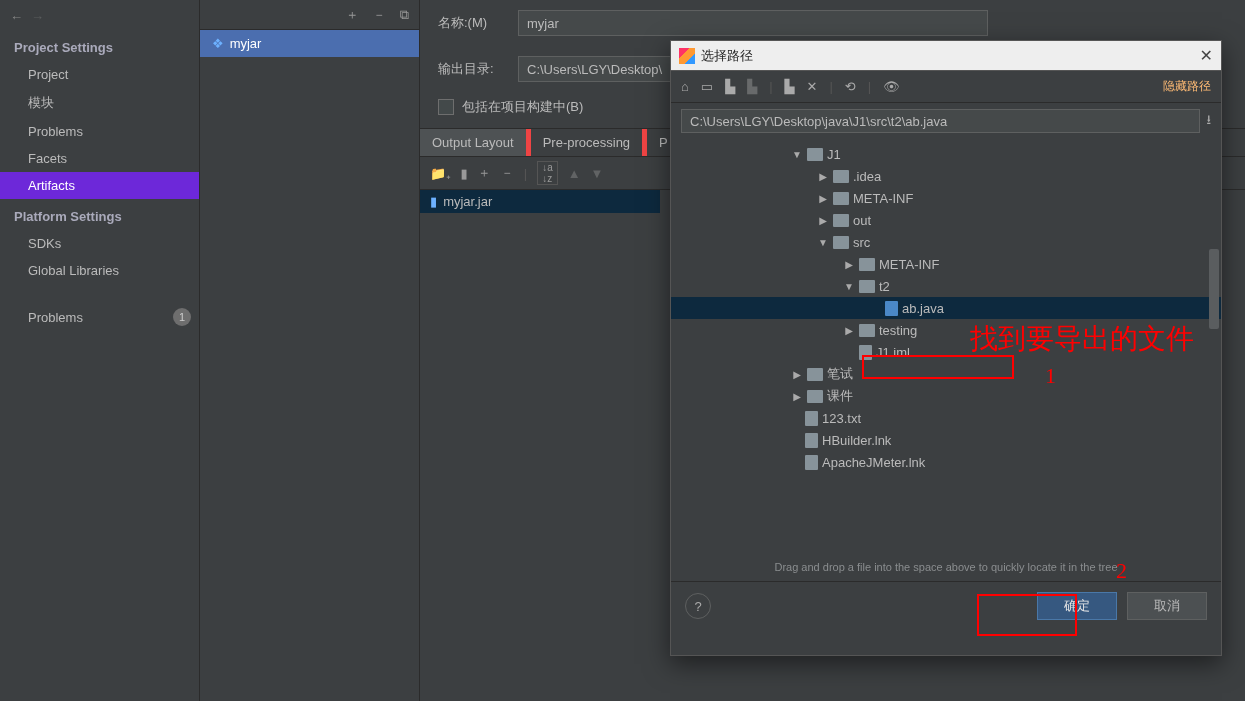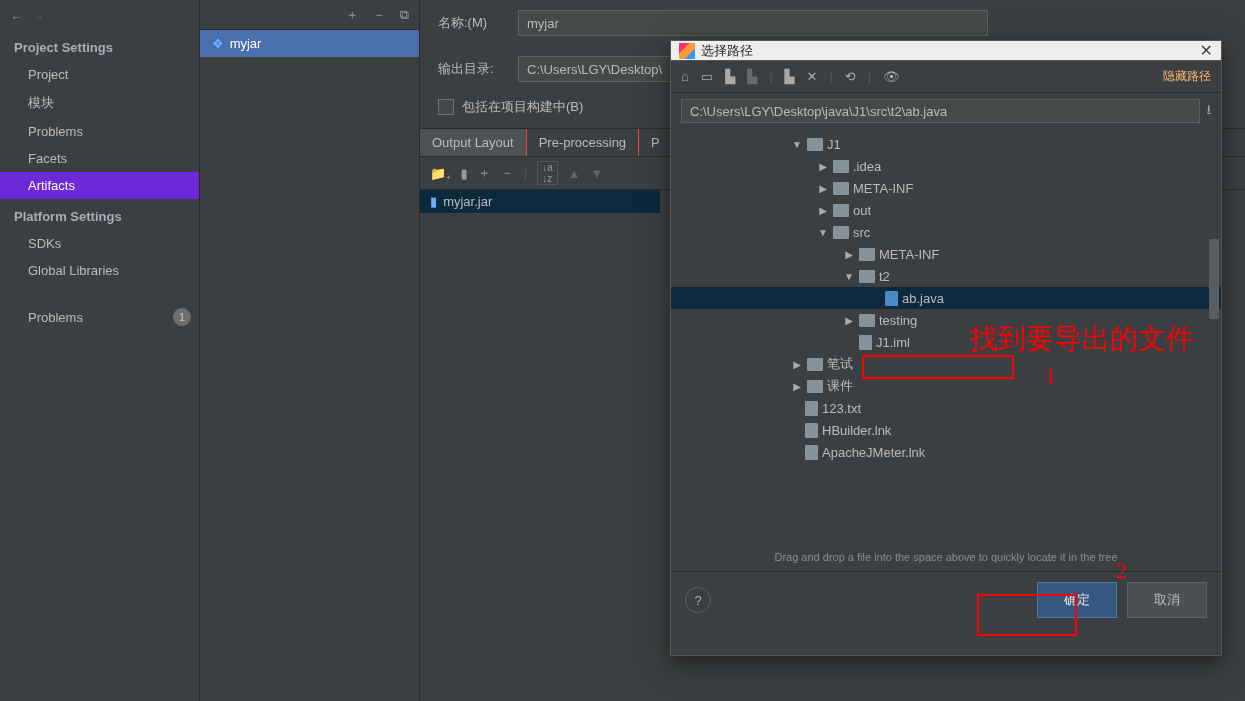--- a/index.html
+++ b/index.html
@@ -16,28 +16,28 @@
 .mid-toolbar span{color:#999;cursor:pointer}
 .mid-item{display:flex;align-items:center;gap:6px;padding:6px 12px;background:#4b6eaf;color:#fff}
 .mid-item .jar-icon{color:#6db1ff}
 .right-panel{position:absolute;left:420px;top:0;right:0;height:701px;background:#3c3f41}
 .form-row{display:flex;align-items:center;gap:10px;padding:10px 18px}
 .form-label{color:#bbb;min-width:70px}
 .text-input{background:#45494a;border:1px solid #5e6060;color:#bbb;padding:4px 8px;height:26px;flex:1}
 .checkbox-row{display:flex;align-items:center;gap:8px;padding:6px 18px}
 .checkbox{width:16px;height:16px;border:1px solid #6e6e6e;background:#43494a}
 .tabs{display:flex;border-top:1px solid #2b2b2b;border-bottom:1px solid #2b2b2b;background:#3c3f41;margin-top:6px}
-.tab{padding:6px 12px;color:#bbb;background:#4e5254;border-right:1px solid #ef4444}
+.tab{padding:6px 12px;color:#bbb;background:#4e5254;border-right:5px solid #ef4444}
 .tab.inactive{background:#3c3f41}
 .layout-toolbar{display:flex;align-items:center;gap:10px;padding:4px 10px;border-bottom:1px solid #2b2b2b;background:#3c3f41}
 .layout-toolbar span{color:#999;cursor:pointer}
 .jar-entry{display:flex;align-items:center;gap:6px;padding:4px 10px;background:#0d293e;color:#bbb;width:240px}
 .jar-entry .jar-icon{color:#6db1ff}
 .dialog{position:absolute;left:670px;top:40px;width:552px;height:616px;background:#3c3f41;border:1px solid #555;box-shadow:0 8px 24px rgba(0,0,0,.5)}
-.dlg-title{height:20px;background:#eeeeee;color:#222;display:flex;align-items:center;justify-content:space-between;padding:0 8px;border-bottom:1px solid #555}
+.dlg-title{height:30px;background:#eeeeee;color:#222;display:flex;align-items:center;justify-content:space-between;padding:0 8px;border-bottom:1px solid #555}
 .dlg-title-left{display:flex;align-items:center;gap:6px}
 .dlg-title-left .ij{width:16px;height:16px;background:linear-gradient(135deg,#ff3366 0 33%,#ff9933 33% 66%,#3399ff 66%)}
 .dlg-close{font-size:16px;cursor:pointer;color:#444}
 .dlg-toolbar{height:32px;display:flex;align-items:center;justify-content:space-between;padding:0 10px;border-bottom:1px solid #2b2b2b}
 .dlg-toolbar-left{display:flex;align-items:center;gap:12px;color:#aaa}
 .dlg-toolbar-left span{cursor:pointer}
 .dlg-toolbar-left .sep{color:#555}
 .hide-path{color:#fdba74;cursor:pointer;font-size:12px}
 .path-row{display:flex;align-items:center;padding:6px 10px;gap:6px}
 .path-input{flex:1;background:#45494a;border:1px solid #5e6060;color:#bbb;padding:3px 8px;height:24px}
@@ -47,21 +47,21 @@
 .tree-row.selected{background:#0d293e}
 .arrow{width:12px;text-align:center;color:#aaa;font-size:10px}
 .fold-icon{width:16px;height:13px;background:#87939a;border-radius:1px;display:inline-block}
 .file-icon{width:13px;height:15px;background:#87939a;border-radius:1px;display:inline-block;position:relative}
 .java-icon{width:13px;height:15px;background:#4a88c7;border-radius:1px;display:inline-block}
 .scrollbar{position:absolute;right:2px;top:110px;width:10px;height:80px;background:#5a5d5f;border-radius:2px}
 .hint{text-align:center;color:#8a8d8f;font-size:11px;padding:2px 0 8px}
 .dlg-footer{display:flex;align-items:center;justify-content:space-between;padding:10px 14px;border-top:1px solid #2b2b2b}
 .help-btn{width:26px;height:26px;border:1px solid #5e6060;border-radius:50%;display:flex;align-items:center;justify-content:center;color:#aaa;cursor:pointer}
 .dlg-buttons{display:flex;gap:10px}
-.btn{min-width:80px;height:36px;border:1px solid #5e6060;background:#4c5052;color:#bbb;cursor:pointer;display:flex;align-items:center;justify-content:center}
+.btn{min-width:80px;height:28px;border:1px solid #5e6060;background:#4c5052;color:#bbb;cursor:pointer;display:flex;align-items:center;justify-content:center}
 .btn.primary{background:#365880;border-color:#4a78a8;color:#e6e6e6}
 .anno-box1{position:absolute;border:2px solid #ff0000;pointer-events:none}
 .anno-text{position:absolute;color:#ff0000;font-family:"SimSun","Songti SC",serif;pointer-events:none}
 </style>
 </head>
 <body>
 
 <div class="left-panel">
   <div class="nav-arrows">
     <span>←</span>

